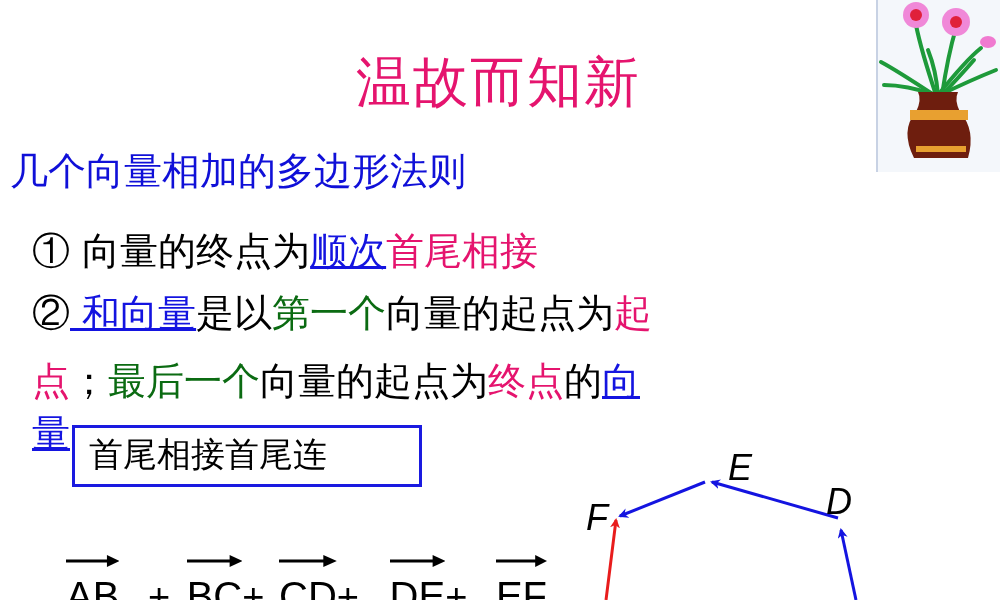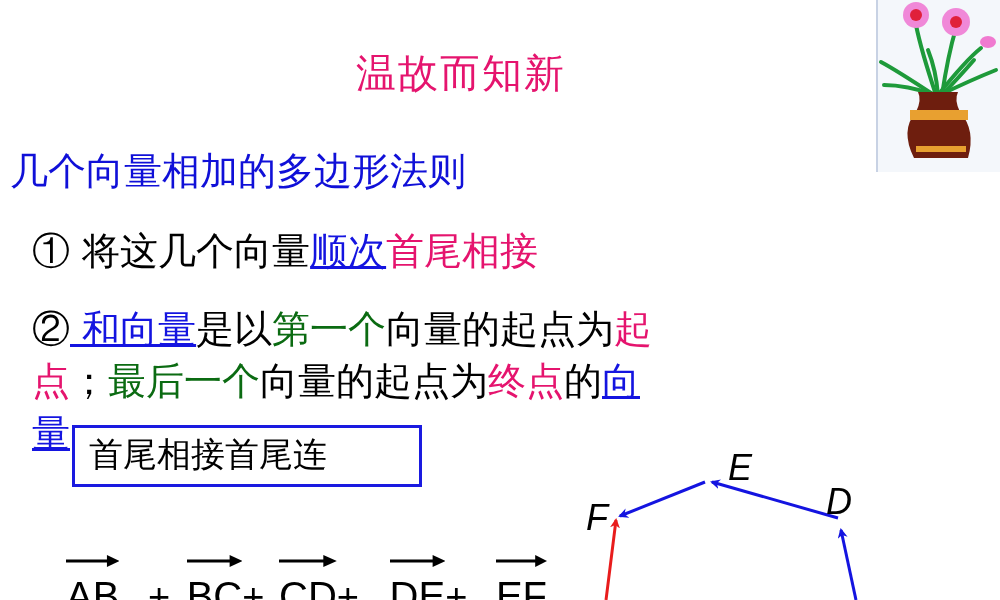--- a/index.html
+++ b/index.html
@@ -3,30 +3,30 @@
 <meta charset="utf-8">
 <style>
   html, body { margin:0; padding:0; }
   body {
     width:1000px; height:600px; overflow:hidden; position:relative;
     background:#ffffff;
     font-family:"DejaVu Sans", "Liberation Sans", sans-serif;
   }
   .abs { position:absolute; white-space:nowrap; }
   .title {
-    left:356px; top:46px; font-size:40px; color:#e5146e; letter-spacing:2px;
+    left:356px; top:46px; font-size:55px; color:#e5146e; letter-spacing:2px;
     font-family:"DejaVu Serif", "Liberation Serif", serif;
   }
   .subtitle {
     left:10px; top:146px; font-size:38px; color:#1010d8;
     font-family:"DejaVu Serif", "Liberation Serif", serif;
   }
   .line { font-size:38px; color:#000; font-family:"DejaVu Serif","Liberation Serif",serif; }
   .l1 { left:32px; top:226px; }
-  .l2 { left:32px; top:304px; }
+  .l2 { left:32px; top:288px; }
   .l3 { left:32px; top:356px; }
   .l4 { left:32px; top:408px; }
   .blue { color:#1414e0;text-decoration:underline; }
   .pink { color:#e5146e; }
   .green { color:#0b6b12; }
   .black { color:#000; }
   .underline { text-decoration:underline; }
   .boxnote {
     left:72px; top:425px; width:350px; height:62px;
     border:3px solid #1a1ae0; box-sizing:border-box; background:#fff;
@@ -47,21 +47,21 @@
   .ptlabel { font-family:"Liberation Sans", sans-serif; font-style:italic; font-size:36px; color:#000; }
 </style>
 </head>
 <body>
 
 <div class="abs title">温故而知新</div>
 
 <div class="abs subtitle">几个向量相加的多边形法则</div>
 
 <div class="abs line l1">
-  <span>①</span><span class="black"> 将这几个向量</span><span class="blue">顺次</span><span class="pink">首尾相接</span>
+  <span>①</span><span class="black"> 向量的终点为</span><span class="blue">顺次</span><span class="pink">首尾相接</span>
 </div>
 
 <div class="abs line l2">
   <span>②</span><span class="blue"> 和向量</span><span class="black">是以</span><span class="green">第一个</span><span class="black">向量的起点为</span><span class="pink">起</span>
 </div>
 <div class="abs line l3">
   <span class="pink">点</span><span class="black">；</span><span class="green">最后一个</span><span class="black">向量的起点为</span><span class="pink">终点</span><span class="black">的</span><span class="blue">向</span>
 </div>
 <div class="abs line l4">
   <span class="blue underline">量</span>

